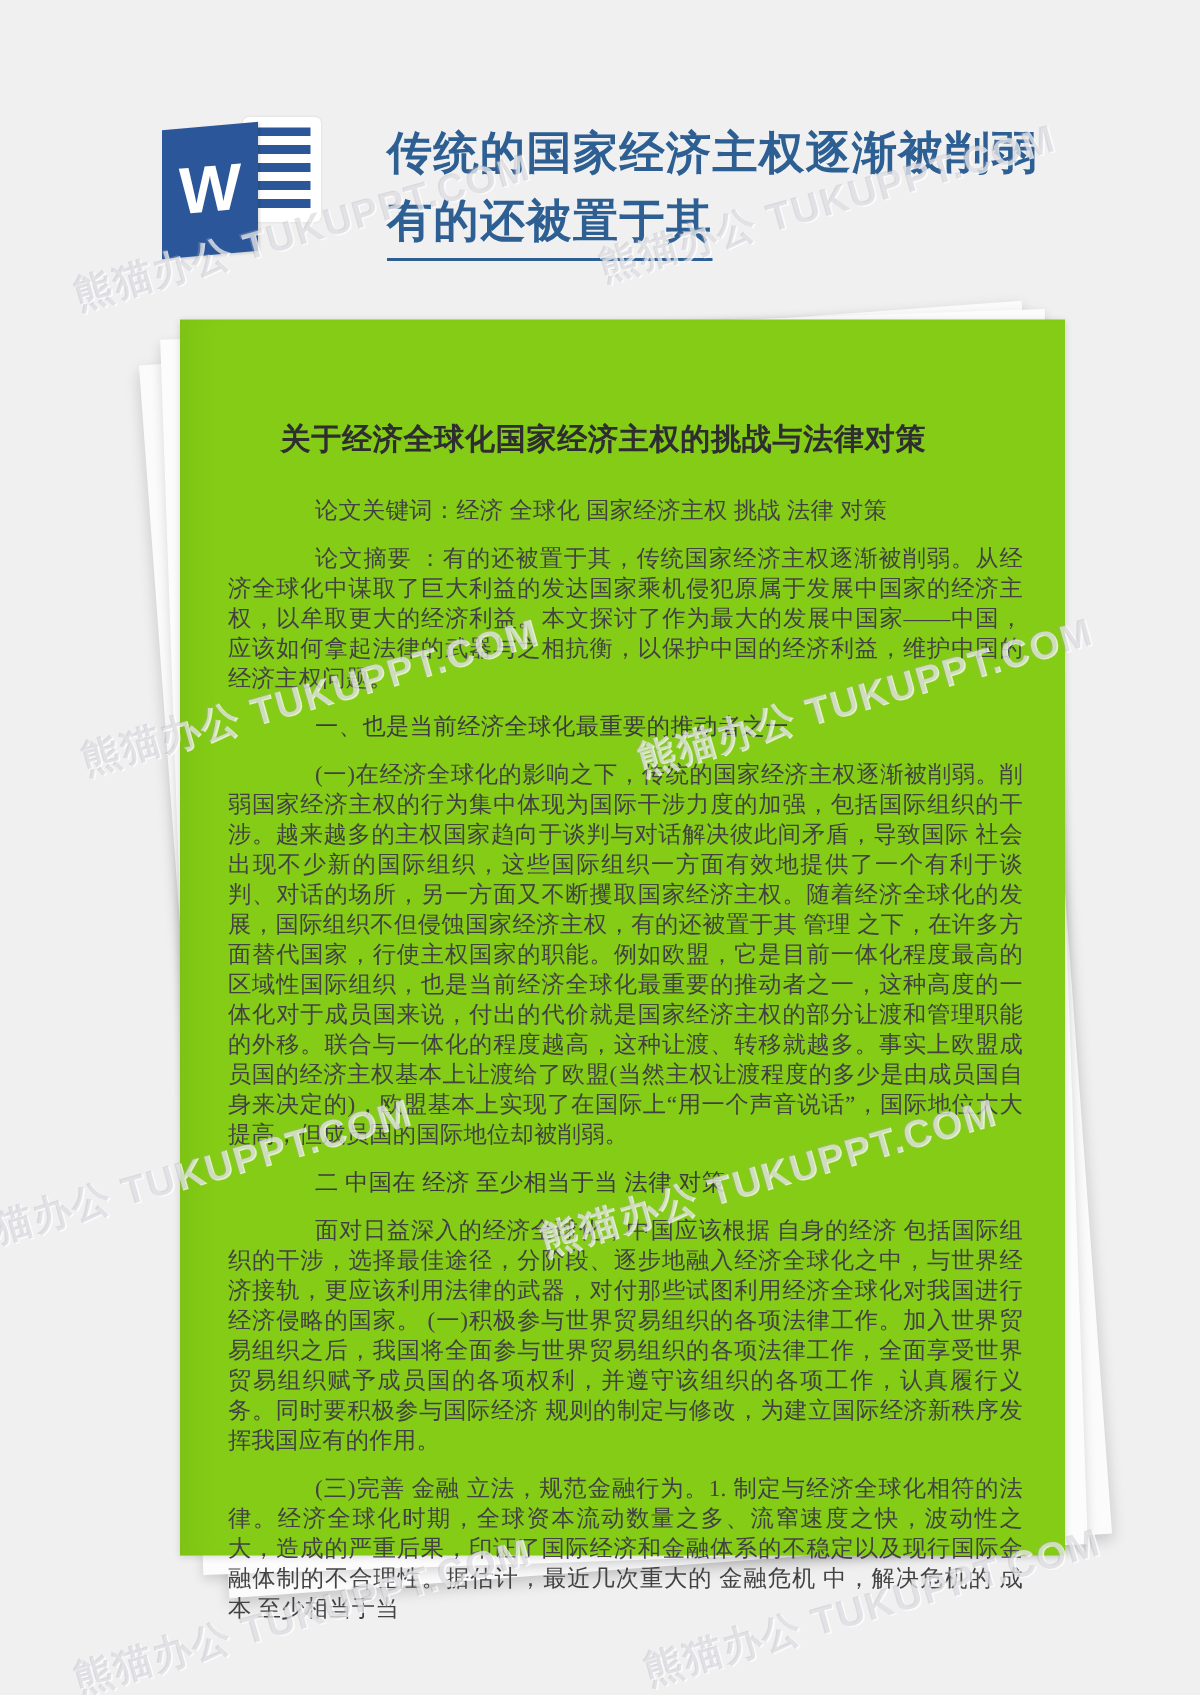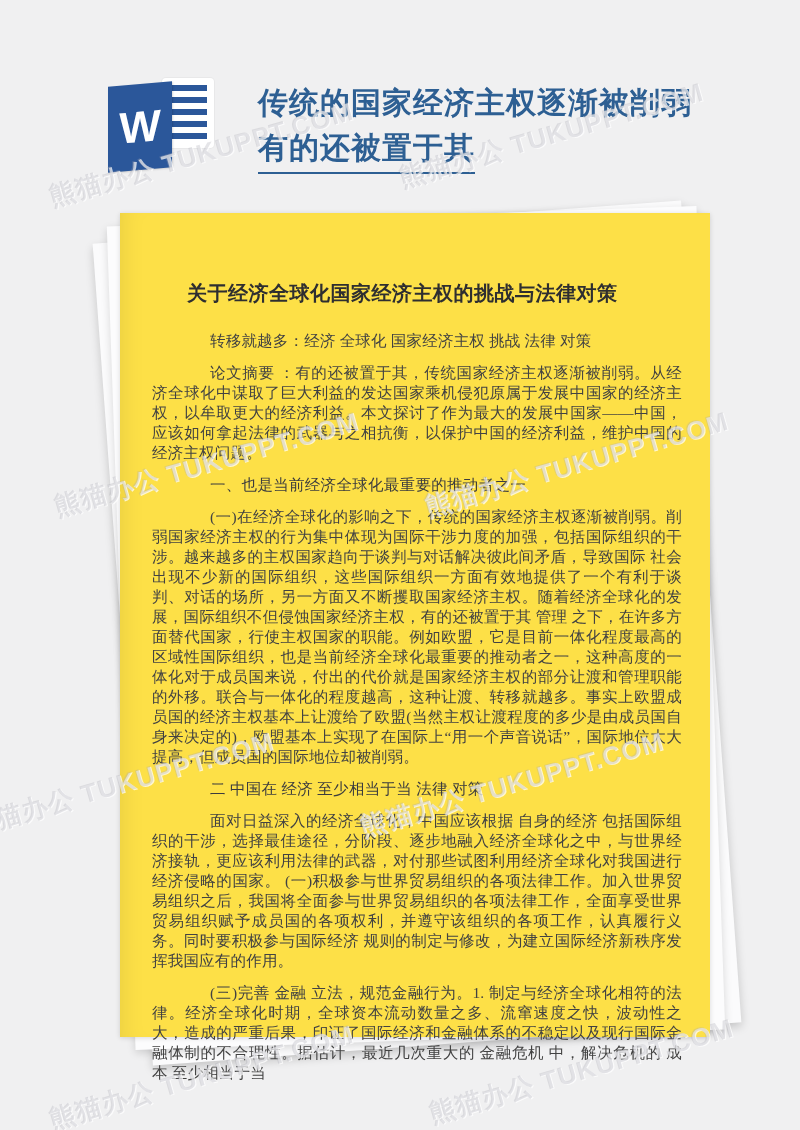--- a/index.html
+++ b/index.html
@@ -15,21 +15,21 @@
   .icon-flag{position:absolute;left:0;top:8px;width:64px;height:86px;background:#2b579a;
              transform:skewY(-5deg);display:flex;align-items:center;justify-content:center;
              box-shadow:1px 1px 2px rgba(0,0,0,0.15);}
   .icon-flag span{color:#ffffff;font-weight:700;font-size:44px;font-family:"Liberation Sans",sans-serif;line-height:1;}
   .header-title{position:absolute;left:258px;top:80px;z-index:4;color:#2d5f93;
                 font-family:"Liberation Serif","DejaVu Serif",serif;font-weight:700;
                 font-size:30px;line-height:45px;letter-spacing:1px;}
   .header-title .u{display:inline-block;border-bottom:2px solid #2d5f93;padding-bottom:2px;}
 
   
-  .page{position:absolute;left:120px;top:213px;width:590px;height:824px;background:#fde047;}
+  .page{position:absolute;left:120px;top:213px;width:590px;height:824px;background:#84cc16;}
   .page-back-b{transform:translate(2px,8px) rotate(-4.2deg);background:#fbfbfc;
                box-shadow:0 4px 10px rgba(0,0,0,0.18);z-index:1;}
   .page-back-a{transform:translate(1px,3px) rotate(-2deg);background:#fcfcfd;
                box-shadow:0 3px 8px rgba(0,0,0,0.15);z-index:2;}
   .page-main{z-index:3;box-shadow:0 1px 5px rgba(0,0,0,0.14),
              inset 20px 0 26px -20px rgba(0,0,0,0.10);
              padding:66px 28px 0 32px;box-sizing:border-box;}
 
   
   .doc{font-family:"Liberation Serif","DejaVu Serif",serif;color:#424242;}
@@ -73,21 +73,21 @@
     <span>传统的国家经济主权逐渐被削弱</span><br>
     <span class="u">有的还被置于其</span>
   </div>
 
   <div class="page page-back-b"></div>
   <div class="page page-back-a"></div>
 
   <div class="page page-main">
     <div class="doc">
       <div class="doc-title">关于经济全球化国家经济主权的挑战与法律对策</div>
-      <p>转移就越多：经济 全球化 国家经济主权 挑战 法律 对策</p>
+      <p>论文关键词：经济 全球化 国家经济主权 挑战 法律 对策</p>
       <p>论文摘要 ：有的还被置于其，传统国家经济主权逐渐被削弱。从经济全球化中谋取了巨大利益的发达国家乘机侵犯原属于发展中国家的经济主权，以牟取更大的经济利益。本文探讨了作为最大的发展中国家——中国，应该如何拿起法律的武器与之相抗衡，以保护中国的经济利益，维护中国的经济主权问题。</p>
       <p class="heading">一、也是当前经济全球化最重要的推动者之一</p>
       <p>(一)在经济全球化的影响之下，传统的国家经济主权逐渐被削弱。削弱国家经济主权的行为集中体现为国际干涉力度的加强，包括国际组织的干涉。越来越多的主权国家趋向于谈判与对话解决彼此间矛盾，导致国际 社会 出现不少新的国际组织，这些国际组织一方面有效地提供了一个有利于谈判、对话的场所，另一方面又不断攫取国家经济主权。随着经济全球化的发展，国际组织不但侵蚀国家经济主权，有的还被置于其 管理 之下，在许多方面替代国家，行使主权国家的职能。例如欧盟，它是目前一体化程度最高的区域性国际组织，也是当前经济全球化最重要的推动者之一，这种高度的一体化对于成员国来说，付出的代价就是国家经济主权的部分让渡和管理职能的外移。联合与一体化的程度越高，这种让渡、转移就越多。事实上欧盟成员国的经济主权基本上让渡给了欧盟(当然主权让渡程度的多少是由成员国自身来决定的)，欧盟基本上实现了在国际上“用一个声音说话”，国际地位大大提高，但成员国的国际地位却被削弱。</p>
       <p class="heading">二 中国在 经济 至少相当于当 法律 对策</p>
       <p>面对日益深入的经济全球化，中国应该根据 自身的经济 包括国际组织的干涉，选择最佳途径，分阶段、逐步地融入经济全球化之中，与世界经济接轨，更应该利用法律的武器，对付那些试图利用经济全球化对我国进行经济侵略的国家。 (一)积极参与世界贸易组织的各项法律工作。加入世界贸易组织之后，我国将全面参与世界贸易组织的各项法律工作，全面享受世界贸易组织赋予成员国的各项权利，并遵守该组织的各项工作，认真履行义务。同时要积极参与国际经济 规则的制定与修改，为建立国际经济新秩序发挥我国应有的作用。</p>
       <p>(三)完善 金融 立法，规范金融行为。1. 制定与经济全球化相符的法律。经济全球化时期，全球资本流动数量之多、流窜速度之快，波动性之大，造成的严重后果，印证了国际经济和金融体系的不稳定以及现行国际金融体制的不合理性。据估计，最近几次重大的 金融危机 中，解决危机的 成本 至少相当于当</p>
     </div>
   </div>
 
   <div class="wm-layer">

